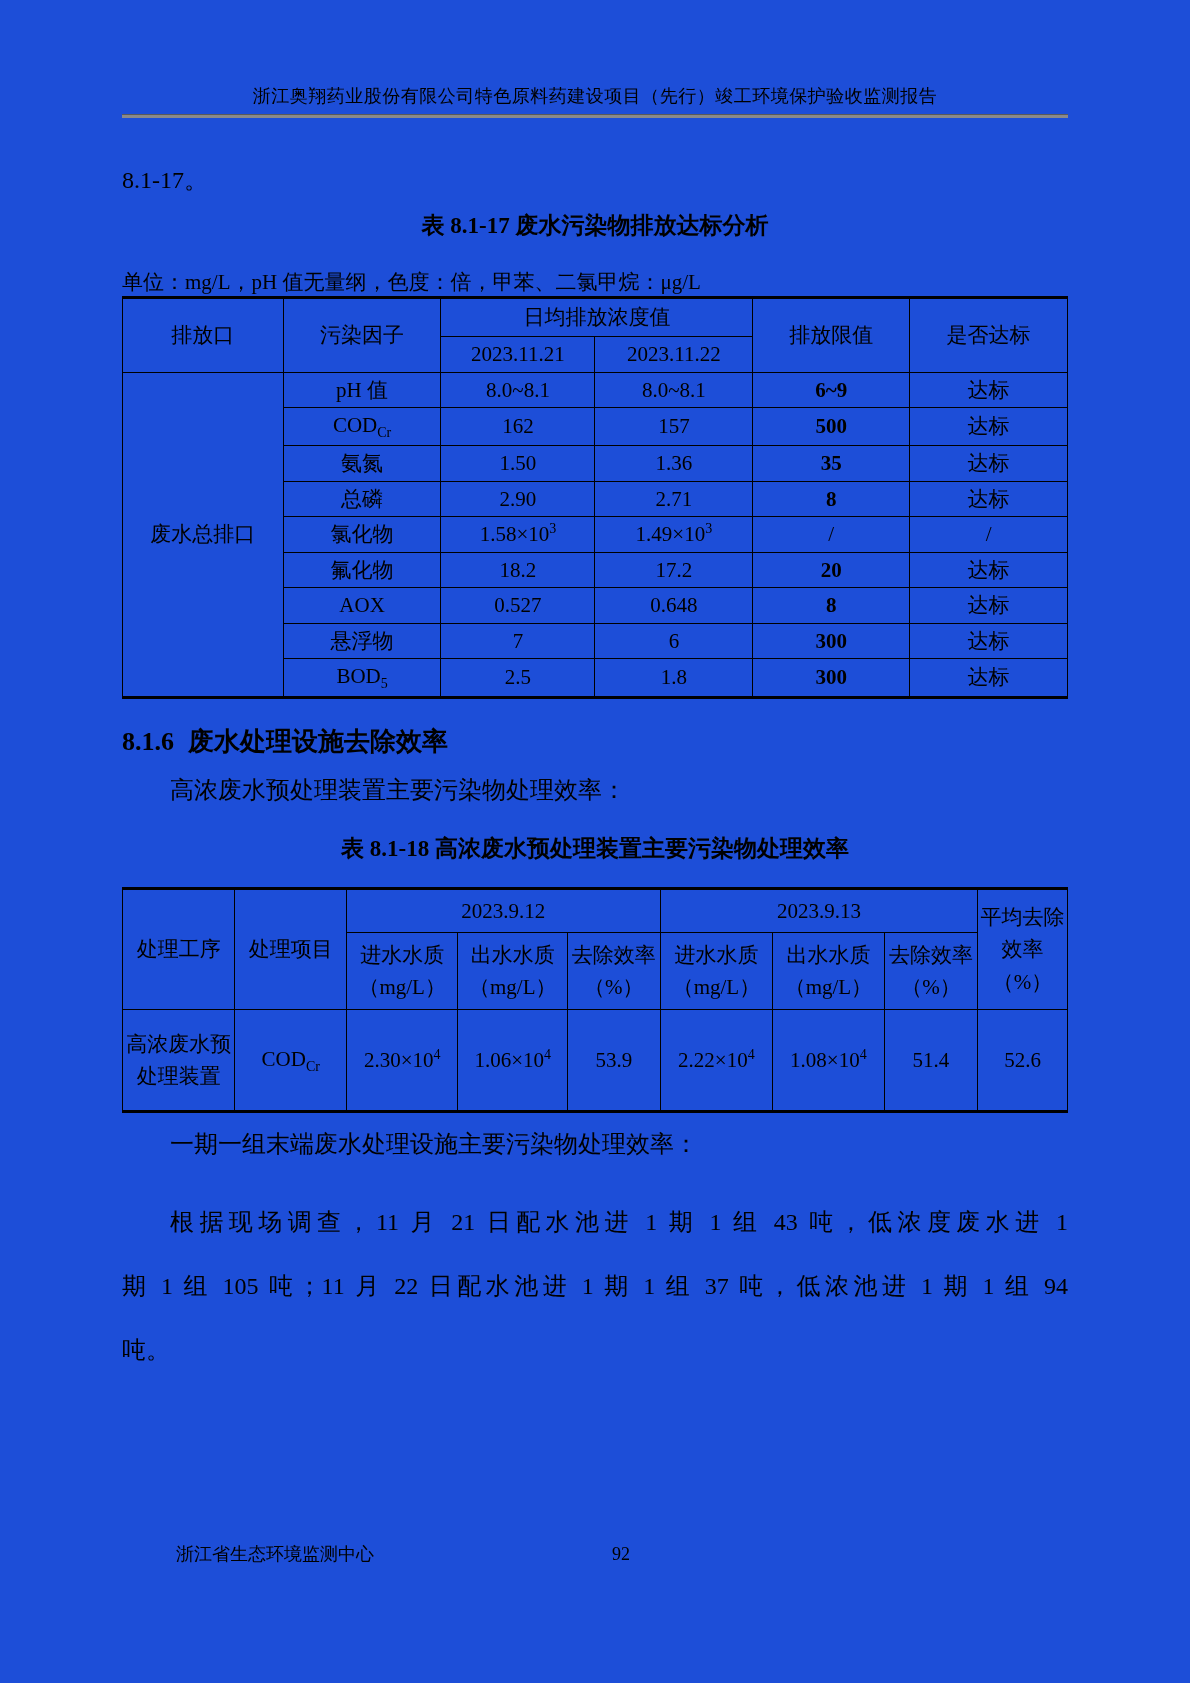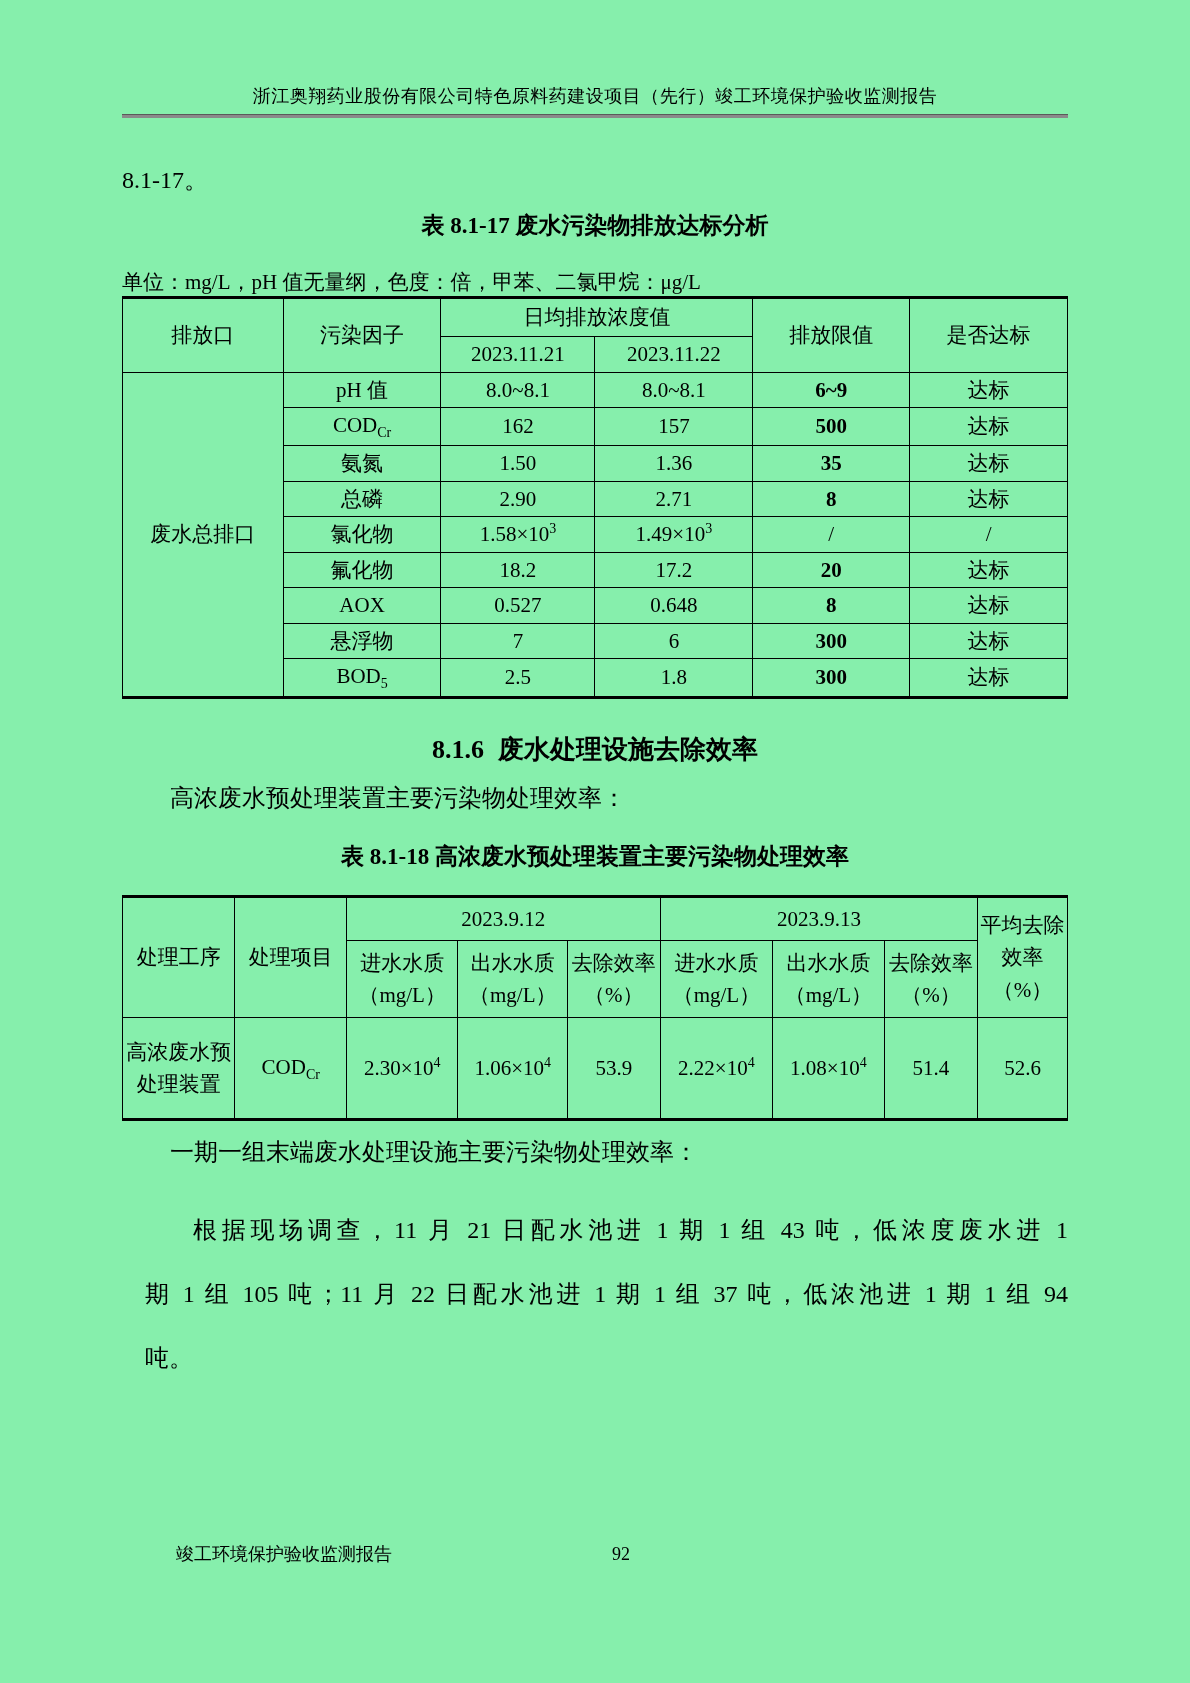--- a/index.html
+++ b/index.html
@@ -1,20 +1,20 @@
 <!DOCTYPE html>
 <html lang="zh"><head>
 <meta charset="utf-8">
 <style>
   html,body{margin:0;padding:0;background:#e8e8e8;}
   .page{
     position:relative;
     width:1190px;height:1683px;
     margin:0 auto;
-    background:#86efac;
+    background:#1d4ed8;
     font-family:"Liberation Serif","DejaVu Serif",serif;
     color:#000;
     overflow:hidden;
   }
   .content{position:absolute;left:122px;top:85px;width:946px;}
   
   .hdr-title{font-size:18px;text-align:center;letter-spacing:.5px;line-height:22px;}
   .hdr-rule{margin-top:7px;height:3px;background:#8a8a8a;border-top:1px solid #5a5a5a;}
   
   .sec-heading{margin-top:42px;font-size:26px;font-weight:bold;line-height:30px;}
@@ -152,21 +152,21 @@
           <tr>
             <td>BOD<sub>5</sub></td>
             <td>2.5</td>
             <td>1.8</td>
             <td class="limit-bold">300</td>
             <td>达标</td>
           </tr>
         </tbody>
       </table>
 
-    <h2 class="sec-heading" style="margin-top:36px;margin-bottom:0;text-align:center;">
+    <h2 class="sec-heading" style="margin-top:28px;margin-bottom:0;">
       <span class="num">8.1.6</span><span>废水处理设施去除效率</span>
     </h2>
 
     <div class="single-line" style="margin-top:20px;">高浓废水预处理装置主要污染物处理效率：</div>
 
     <div class="tbl-title" style="margin-top:32px;">表 8.1-18 高浓废水预处理装置主要污染物处理效率</div>
 
     <table id="table-18">
       <colgroup>
         <col style="width:11.9%">
@@ -206,25 +206,25 @@
             <td>2.22×10<sup>4</sup></td>
             <td>1.08×10<sup>4</sup></td>
             <td>51.4</td>
             <td>52.6</td>
           </tr>
         </tbody>
       </table>
 
     <div class="single-line" style="margin-top:18px;">一期一组末端废水处理设施主要污染物处理效率：</div>
 
-    <div class="para" style="margin-top:33px;margin-left:23px;">
+    <div class="para" style="margin-top:33px;">
       <div class="pline indent">根据现场调查，11 月 21 日配水池进 1 期 1 组 43 吨，低浓度废水进 1</div>
       <div class="pline">期 1 组 105 吨；11 月 22 日配水池进 1 期 1 组 37 吨，低浓池进 1 期 1 组 94</div>
       <div class="pline endline">吨。</div>
     </div>
 
   </div>
 
   <div class="footer">
-    <span class="org">竣工环境保护验收监测报告</span>
+    <span class="org">浙江省生态环境监测中心</span>
     <span class="pgnum">92</span>
   </div>
 </div>
 
 </body></html>

